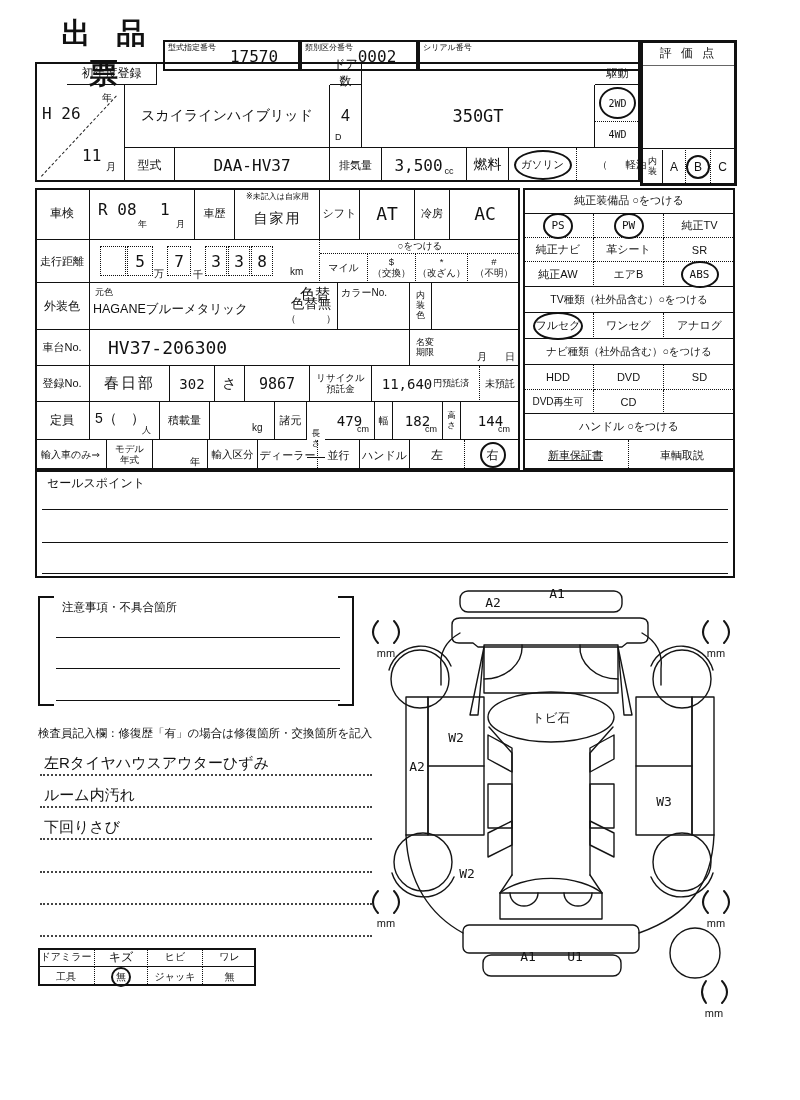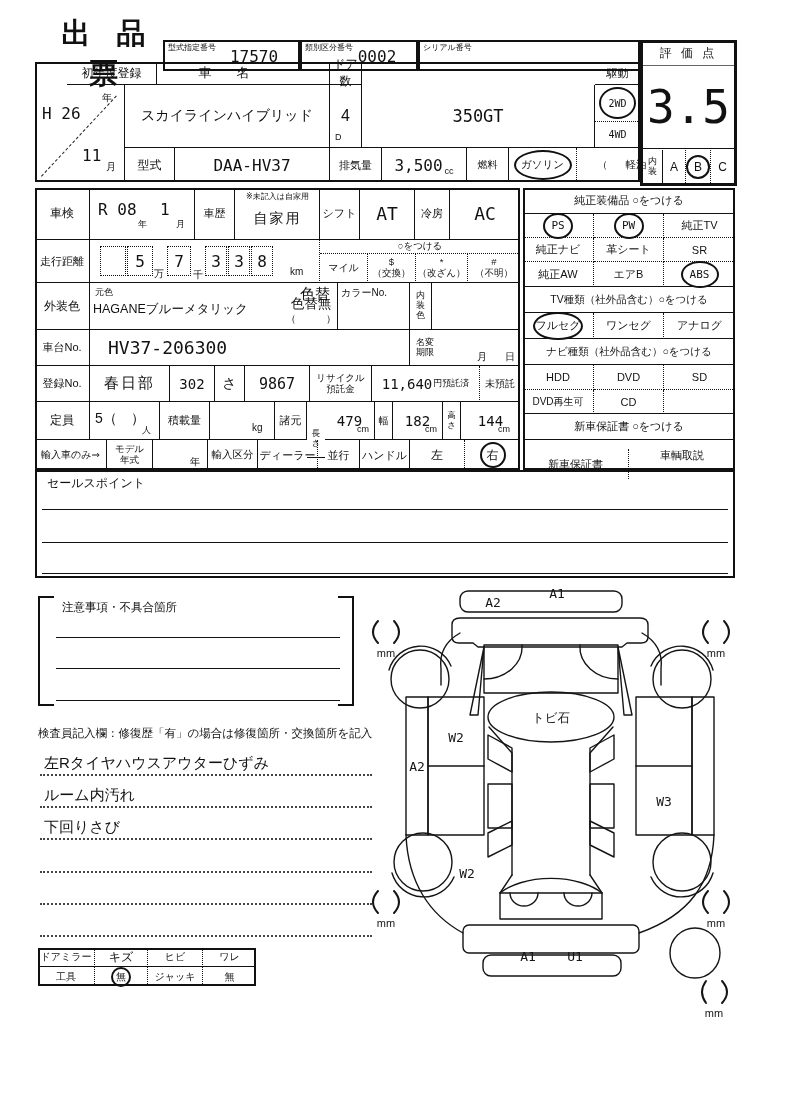--- a/index.html
+++ b/index.html
@@ -38,38 +38,36 @@
 
   <div class="a bx2" style="left:300px;top:40px;width:118px;height:31px;"></div>
   <div class="a tiny" style="left:305px;top:42px;">類別区分番号</div>
   <div class="a f mono" style="left:342px;top:45px;width:70px;height:23px;font-size:16px;">0002</div>
 
   <div class="a bx2" style="left:418px;top:40px;width:222px;height:31px;"></div>
   <div class="a tiny" style="left:423px;top:42px;">シリアル番号</div>
 
   <div class="a bx3" style="left:640px;top:40px;width:97px;height:146px;"></div>
   <div class="a f" style="left:643px;top:42px;width:91px;height:24px;font-size:12px;letter-spacing:3px;border-bottom:1px solid #666;">評 価 点</div>
-  <div class="a f mono" style="left:643px;top:66px;width:91px;height:82px;font-size:46px;">3.5</div>
   <div class="a" style="left:643px;top:148px;width:91px;height:0;border-top:1.5px solid #111;"></div>
   <div class="a f br" style="left:643px;top:150px;width:20px;height:33px;">
       <span class="stack" style="width:13px;font-size:9px;">内装</span>
     </div>
   <div class="a f brd" style="left:663px;top:150px;width:23px;height:33px;font-size:12px;">
       <span class="opt" style="--w:20px;--h:20px;">A</span>
     </div>
   <div class="a f brd" style="left:686px;top:150px;width:25px;height:33px;font-size:12px;">
       <span class="opt circ" style="--w:20px;--h:20px;">B</span>
     </div>
   <div class="a f" style="left:711px;top:150px;width:23px;height:33px;font-size:12px;">
       <span class="opt" style="--w:20px;--h:20px;">C</span>
     </div>
 
   <div class="a bx25" style="left:35px;top:62px;width:605px;height:120px;"></div>
   <div class="a f br bb" style="left:35px;top:62px;width:90px;height:23px;font-size:12px;margin-left:32px;">初年度登録</div>
-  <div class="a f br bb" style="left:125px;top:62px;width:205px;height:23px;font-size:13px;letter-spacing:6px;">車　名</div>
   <div class="a f br bb" style="left:330px;top:62px;width:32px;height:23px;font-size:12px;">ドア数</div>
   <div class="a f bb" style="left:595px;top:62px;width:45px;height:23px;font-size:11px;">駆動</div>
 
   <div class="a br" style="left:35px;top:85px;width:90px;height:97px;"></div>
   <div class="a" style="left:102px;top:91px;font-size:10px;">年</div>
   <div class="a mono" style="left:42px;top:104px;font-size:16px;">H 26</div>
   <div class="a mono" style="left:82px;top:146px;font-size:16px;">11</div>
   <div class="a" style="left:106px;top:160px;font-size:10px;">月</div>
   <div class="a" style="left:41px;top:176px;width:110px;border-top:1.6px dashed #222;transform:rotate(-47deg);transform-origin:0 0;"></div>
 
@@ -84,21 +82,21 @@
       <span class="opt" style="--w:33px;--h:22px;">4WD</span>
     </div>
 
   <div class="a f br" style="left:125px;top:148px;width:50px;height:34px;font-size:12px;">型式</div>
   <div class="a f br mono" style="left:175px;top:148px;width:155px;height:34px;font-size:16px;">DAA-HV37</div>
   <div class="a f br" style="left:330px;top:148px;width:52px;height:34px;font-size:11px;">排気量</div>
   <div class="a f br" style="left:382px;top:148px;width:85px;height:34px;">
       <span class="mono" style="font-size:16px;">3,500</span>
       <span style="font-size:9px;align-self:flex-end;margin:0 0 6px 2px;">cc</span>
     </div>
-  <div class="a f br" style="left:467px;top:148px;width:42px;height:34px;font-size:10px;">燃料</div>
+  <div class="a f br" style="left:467px;top:148px;width:42px;height:34px;font-size:14px;">燃料</div>
   <div class="a f brd" style="left:509px;top:148px;width:68px;height:34px;font-size:10.5px;">
       <span class="opt circ" style="--w:54px;--h:26px;">ガソリン</span>
     </div>
   <div class="a f" style="left:577px;top:148px;width:30px;height:34px;font-size:10.5px;margin-left:44px;">
       <span class="opt" style="--w:26px;--h:22px;">軽油</span>
     </div>
   <div class="a f" style="left:605px;top:148px;width:35px;height:34px;font-size:10px;">（　　　）</div>
 
   <div class="a bx25" style="left:35px;top:188px;width:485px;height:282px;"></div>
 
@@ -257,22 +255,22 @@
   <div class="a f bb" style="left:664px;top:313px;width:71px;height:26px;font-size:11px;">
       <span class="opt">アナログ</span>
     </div>
   <div class="a f bb" style="left:523px;top:339px;width:212px;height:26px;font-size:10.5px;">ナビ種類（社外品含む）○をつける</div>
   <div class="a f brd bbd" style="left:523px;top:365px;width:71px;height:25px;font-size:11px;">HDD</div>
   <div class="a f brd bbd" style="left:594px;top:365px;width:70px;height:25px;font-size:11px;">DVD</div>
   <div class="a f bbd" style="left:664px;top:365px;width:71px;height:25px;font-size:11px;">SD</div>
   <div class="a f brd bb" style="left:523px;top:390px;width:71px;height:24px;font-size:10px;">DVD再生可</div>
   <div class="a f brd bb" style="left:594px;top:390px;width:70px;height:24px;font-size:11px;">CD</div>
   <div class="a f bb" style="left:664px;top:390px;width:71px;height:24px;font-size:11px;"></div>
-  <div class="a f bb" style="left:523px;top:414px;width:212px;height:26px;font-size:11px;">新車保証書 ○をつける</div>
-  <div class="a f brd" style="left:523px;top:449px;width:106px;height:30px;font-size:11px;text-decoration:underline;">新車保証書</div>
+  <div class="a f bb" style="left:523px;top:414px;width:212px;height:26px;font-size:11px;">ハンドル ○をつける</div>
+  <div class="a f brd" style="left:523px;top:440px;width:106px;height:30px;font-size:11px;text-decoration:underline;">新車保証書</div>
   <div class="a f" style="left:629px;top:440px;width:106px;height:30px;font-size:11px;">車輌取説</div>
 
   <div class="a bx25" style="left:35px;top:470px;width:700px;height:108px;"></div>
   <div class="a fl" style="left:47px;top:475px;width:150px;height:16px;font-size:12px;">セールスポイント</div>
   <div class="a line" style="left:42px;top:509px;width:686px;"></div>
   <div class="a line" style="left:42px;top:542px;width:686px;"></div>
   <div class="a line" style="left:42px;top:573px;width:686px;"></div>
 
   <div class="a" style="left:38px;top:596px;width:16px;height:110px;border-left:2.5px solid #111;border-top:2.5px solid #111;border-bottom:2.5px solid #111;"></div>
   <div class="a" style="left:338px;top:596px;width:16px;height:110px;border-right:2.5px solid #111;border-top:2.5px solid #111;border-bottom:2.5px solid #111;"></div>

